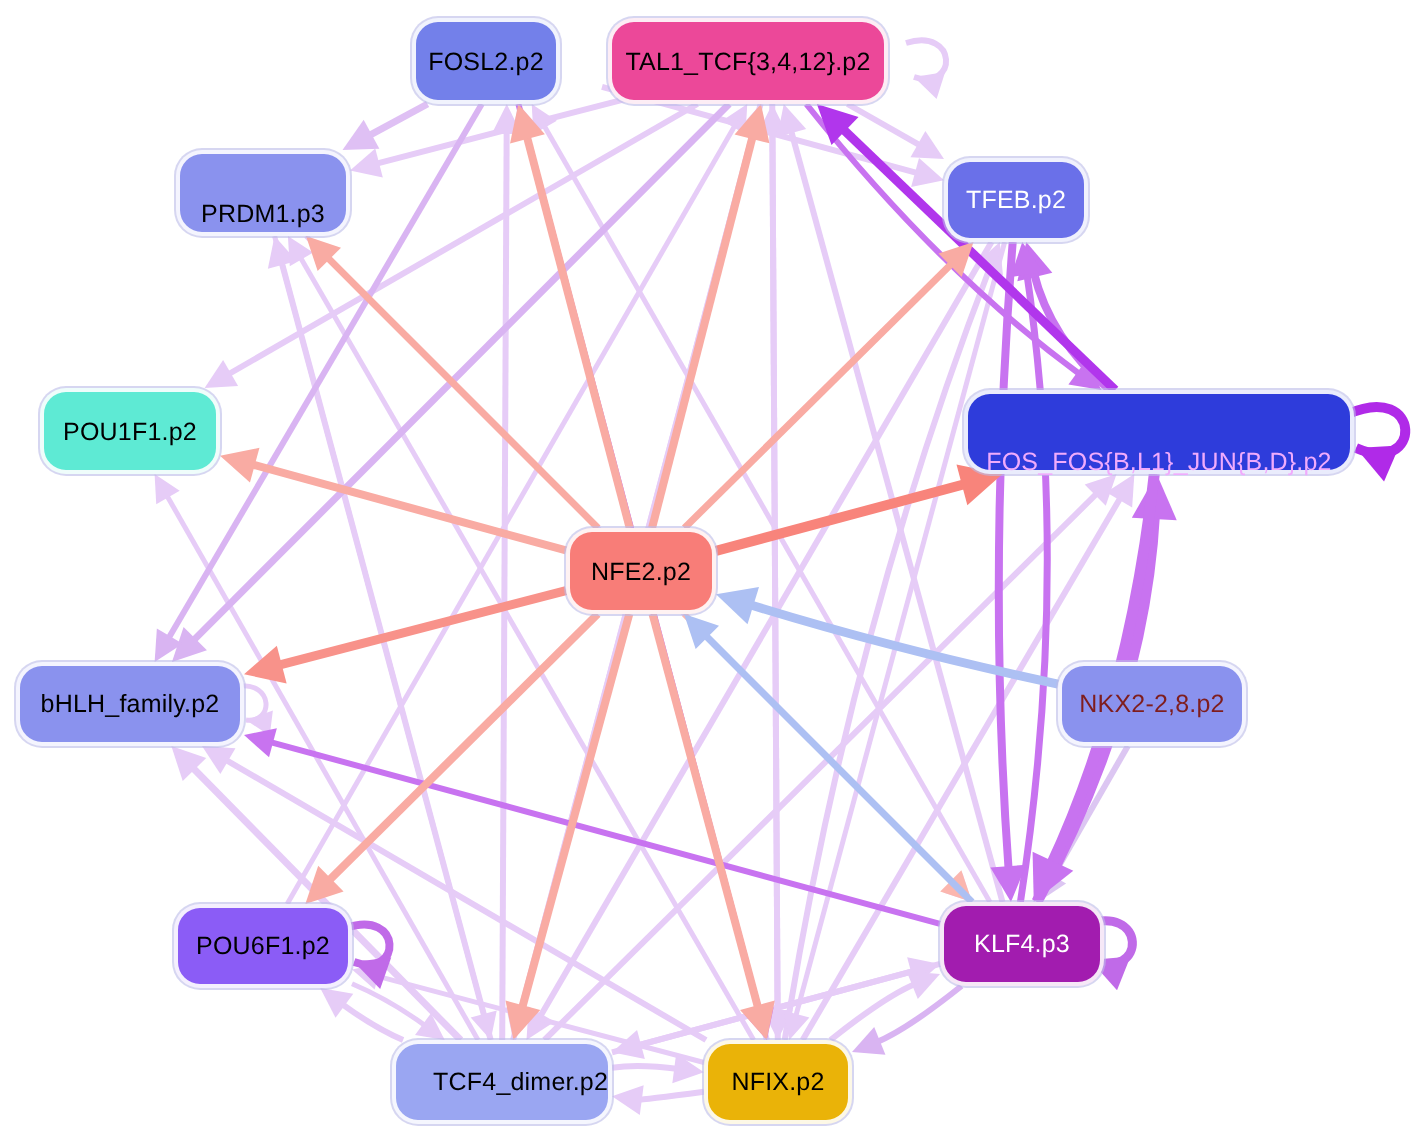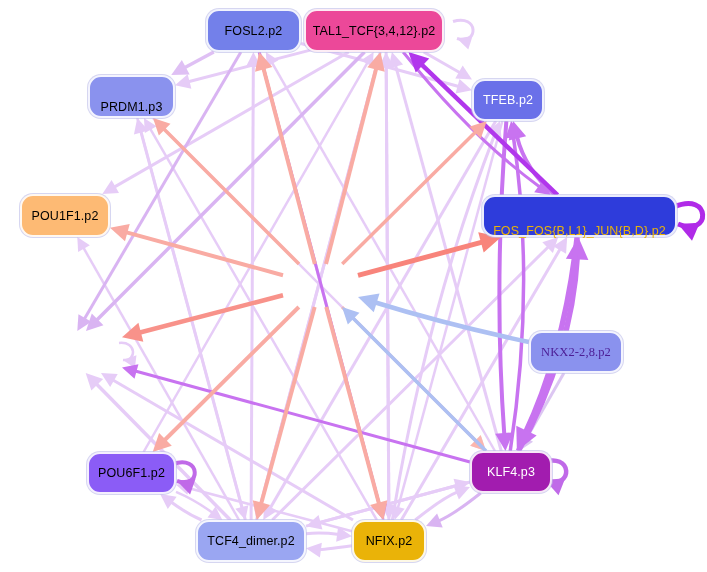--- a/index.html
+++ b/index.html
@@ -143,46 +143,52 @@
       <path d="M 326.2641878669276 307 Q 354.75 413.25 379.4078280210009 505.22189867687194" fill="none" stroke="#f9aba3" stroke-width="4"></path>
       <polygon points="383.36986301369865,520 370.01564459692014,504.94460726261275 387.4016461535413,500.2833896241448" fill="#f9aba3"></polygon>
       <path d="M 342 307 Q 413.75 378.75 476.98438853987153 441.98438853987153" fill="none" stroke="#fbb6ae" stroke-width="3"></path>
       <polygon points="486,451 470.0900974233027,445.6966991411009 480.6966991411009,435.0900974233027" fill="#fbb6ae"></polygon>
       <path d="M 529 342.02143457208956 Q 446.7387068352312 324.55654742253284 373.83447780130524 302.0009656208024" fill="none" stroke="#adc0f3" stroke-width="4.5"></path>
       <polygon points="358,297.1019924875865 379.510546315192,293.5510915847198 373.74704851140854,312.1798889980201" fill="#adc0f3"></polygon>
       <path d="M 486 451 Q 413.75 378.75 351.9171726061413 316.9171726061413" fill="none" stroke="#adc0f3" stroke-width="3.5"></path>
       <polygon points="342,307 359.50089283436705,312.833630944789 347.833630944789,324.50089283436705" fill="#adc0f3"></polygon>
     </svg>
 
-<div class="node" style="left: 206px; top: 9px; width: 95px; height: 43px; background: rgb(115, 128, 234);">
+<div class="node" style="left: 206px; top: 9px; width: 74px; height: 43px; background: rgb(115, 128, 234);">
       <span style="color: rgb(0, 0, 0);">FOSL2.p2</span>
     </div>
     <div class="node" style="left: 304px; top: 9px; width: 140px; height: 43px; background: #ec4899;">
       <span style="color: rgb(0, 0, 0);">TAL1_TCF{3,4,12}.p2</span>
     </div>
     <div class="node" style="left: 472px; top: 79px; width: 72px; height: 42px; background: rgb(106, 112, 233); text-align: right;">
       <span style="color: rgb(255, 255, 255);">TFEB.p2</span>
     </div>
     <div class="node" style="left: 88px; top: 75px; width: 87px; height: 43px; background: rgb(138, 146, 238);">
       <span style="color: rgb(0, 0, 0); margin-top: 20px;">PRDM1.p3</span>
     </div>
-    <div class="node" style="left: 20px; top: 194px; width: 90px; height: 43px; background: #fdba74;">
+    <div class="node" style="left: 20px; top: 194px; width: 90px; height: 43px; background: #5eead4;">
       <span style="color: rgb(0, 0, 0);">POU1F1.p2</span>
     </div>
     <div class="node" style="left: 482px; top: 195px; width: 195px; height: 42px; background: rgb(46, 60, 219);">
-      <span style="color: #eab308; margin-top: 29px;">FOS_FOS{B,L1}_JUN{B,D}.p2</span>
+      <span style="color: #f0abfc; margin-top: 29px;">FOS_FOS{B,L1}_JUN{B,D}.p2</span>
+    </div>
+    <div class="node" style="left: 283px; top: 264px; width: 75px; height: 43px; background: rgb(248, 125, 120);">
+      <span style="color: rgb(0, 0, 0);">NFE2.p2</span>
+    </div>
+    <div class="node" style="left: 8px; top: 331px; width: 114px; height: 42px; background: rgb(138, 146, 238);">
+      <span style="color: rgb(0, 0, 0);">bHLH_family.p2</span>
     </div>
     <div class="node" style="left: 529px; top: 331px; width: 94px; height: 42px; background: rgb(138, 146, 238);">
-      <span style="color: #4c1d95; font-family: Liberation Serif, serif;">NKX2-2,8.p2</span>
+      <span style="color: #7f1d1d;">NKX2-2,8.p2</span>
     </div>
     <div class="node" style="left: 87px; top: 452px; width: 89px; height: 42px; background: #8b5cf6;">
       <span style="color: rgb(0, 0, 0);">POU6F1.p2</span>
     </div>
     <div class="node" style="left: 470px; top: 451px; width: 82px; height: 42px; background: #a21caf;">
       <span style="color: rgb(255, 255, 255);">KLF4.p3</span>
     </div>
-    <div class="node" style="left: 196px; top: 520px; width: 110px; height: 42px; background: rgb(154, 166, 242);">
+    <div class="node" style="left: 196px; top: 520px; width: 110px; height: 42px; background: rgb(154, 166, 242); justify-content: flex-end;">
       <span style="color: rgb(0, 0, 0);">TCF4_dimer.p2</span>
     </div>
     <div class="node" style="left: 352px; top: 520px; width: 74px; height: 42px; background: #eab308;">
       <span style="color: rgb(0, 0, 0);">NFIX.p2</span>
     </div>
   </div>
 
 </body></html>

